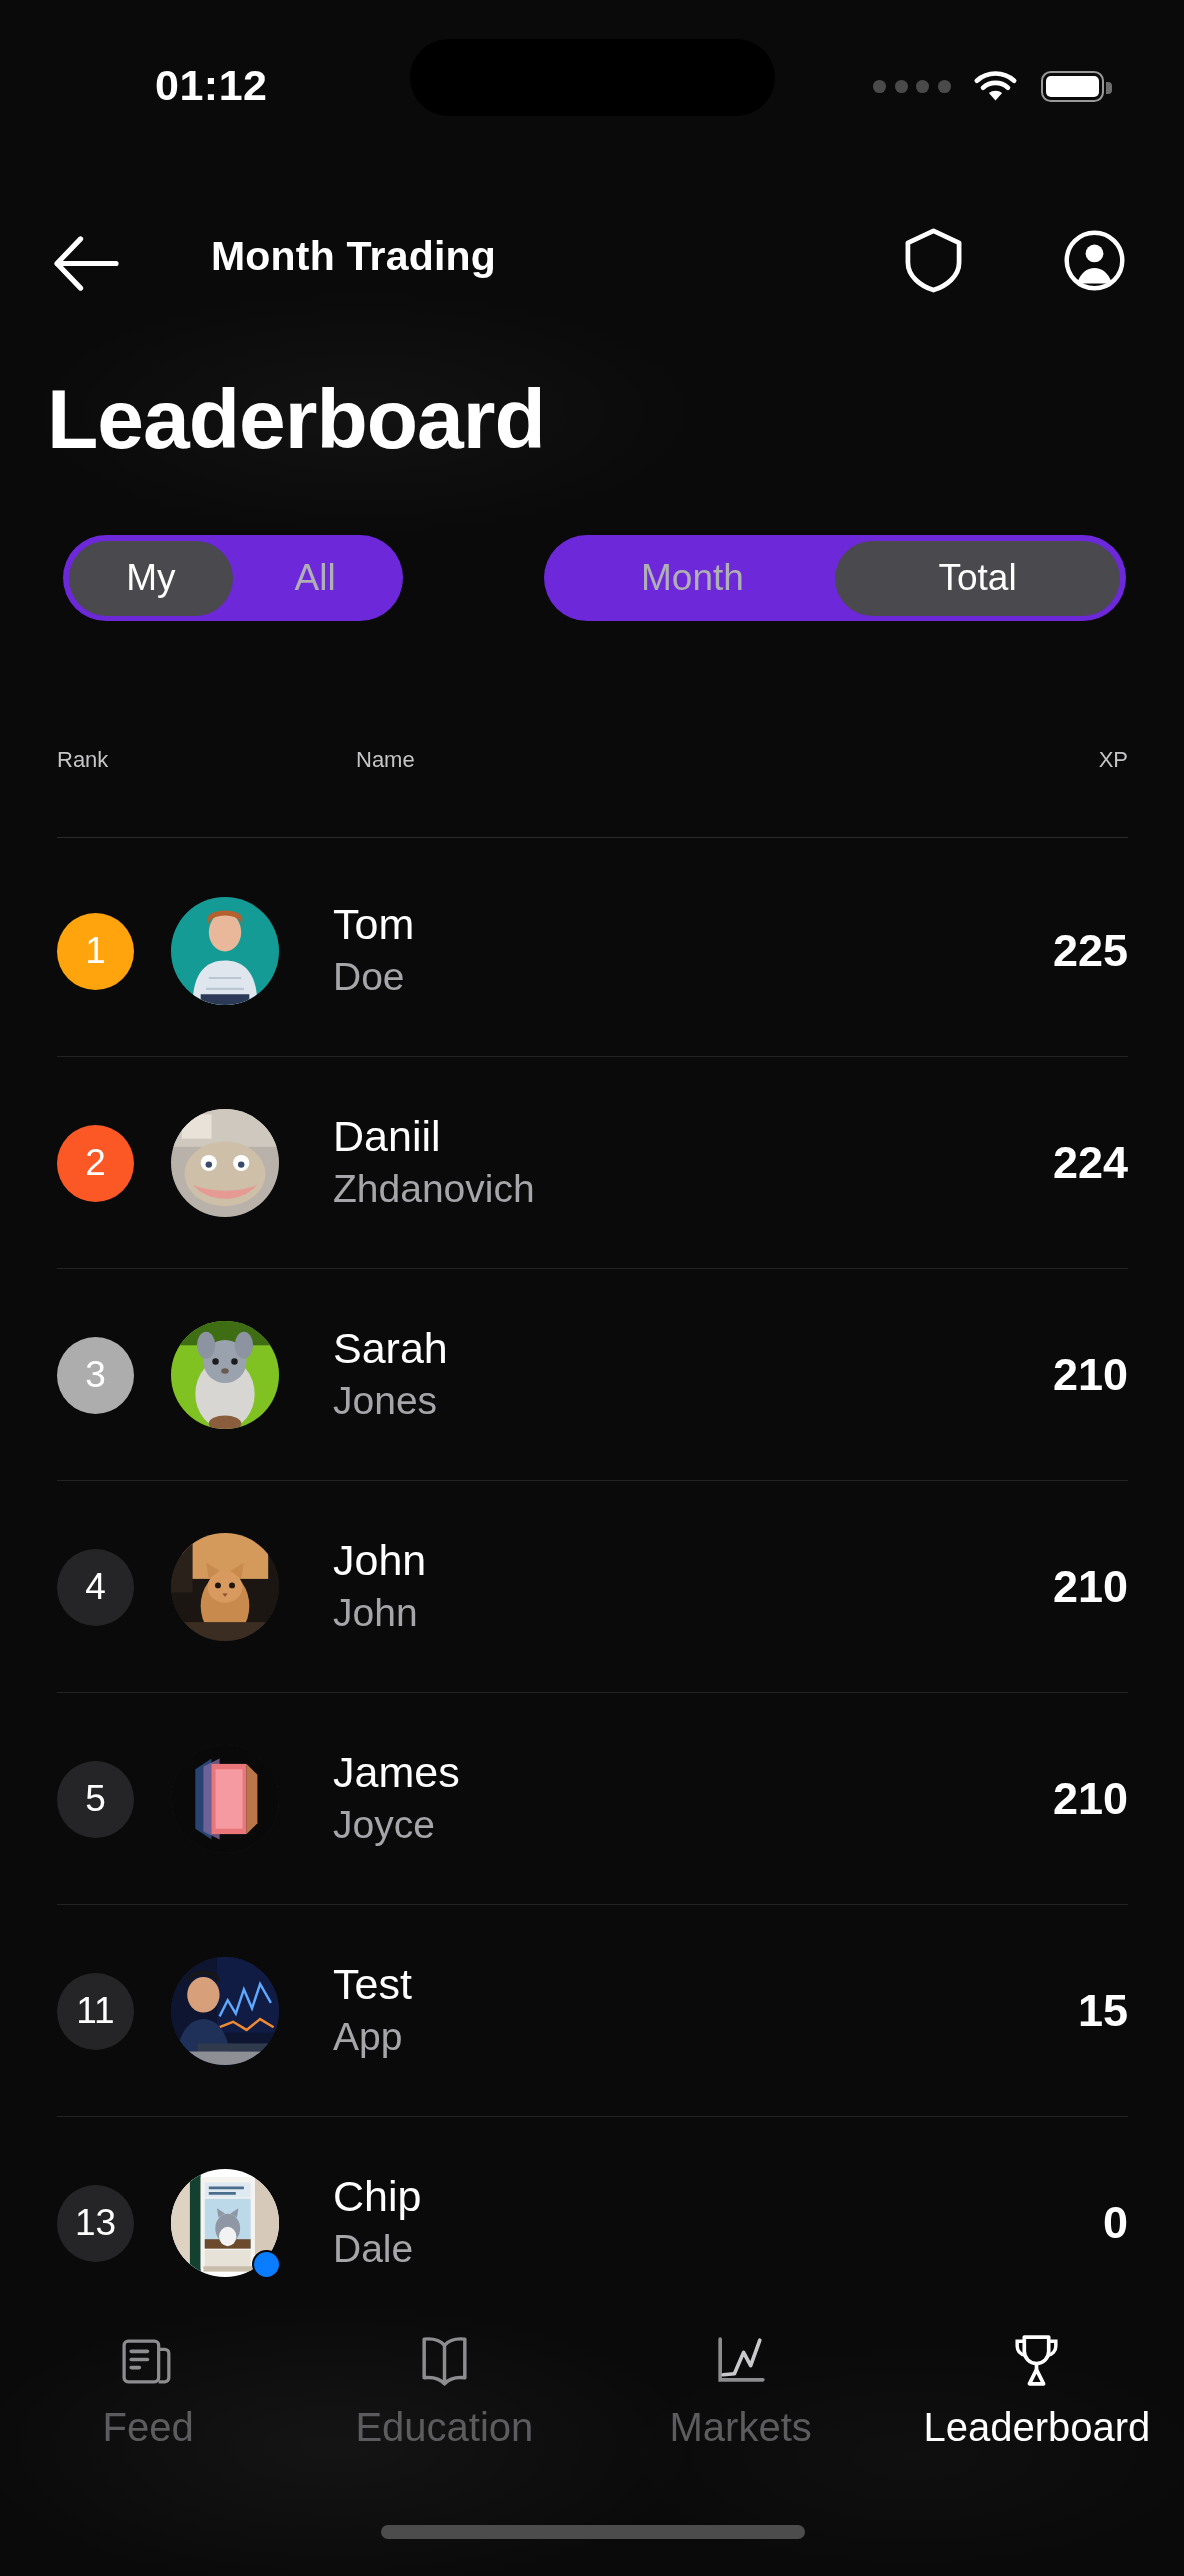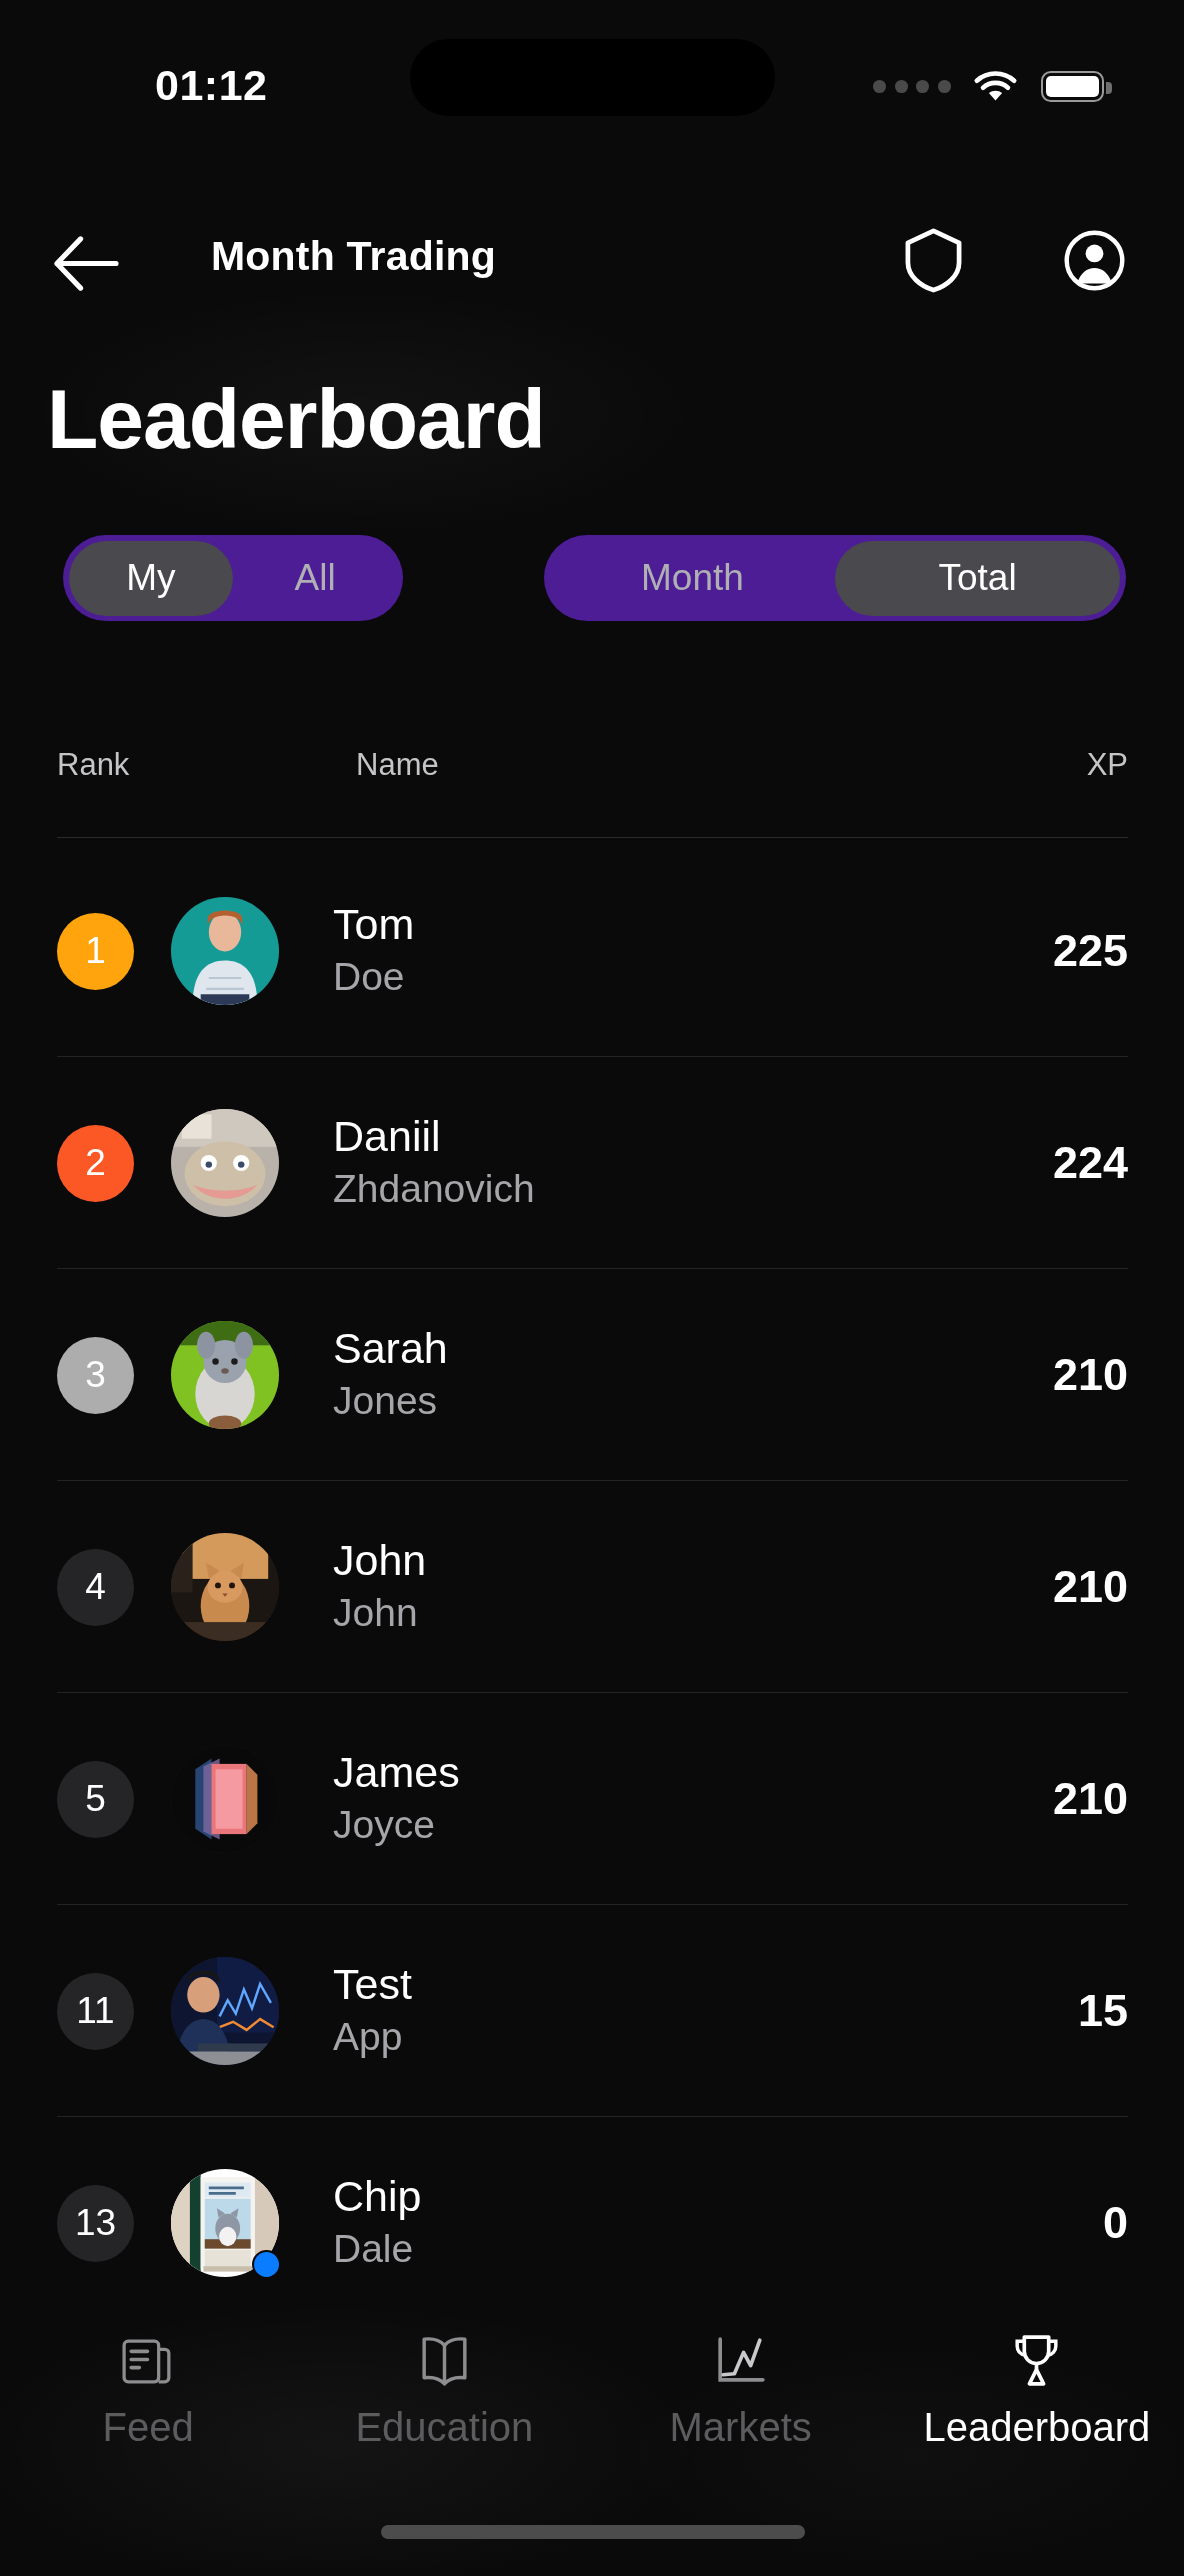--- a/index.html
+++ b/index.html
@@ -63,34 +63,34 @@
   
   .page-title {
     position:absolute; left:47px; top:371px;
     font-size:84px; font-weight:800; color:#fff; letter-spacing:-1px;
   }
 
   
   .filters { position:absolute; left:0; top:535px; width:1185px; height:98px; }
   .seg {
     position:absolute; display:flex; align-items:center;
-    background:#4c1d95; border-radius:51px; height:86px; padding:5.9px;
+    background:#6d28d9; border-radius:51px; height:86px; padding:5.9px;
   }
   .seg.scope { left:63px; width:340px; }
   .seg.period { left:544px; width:582px; }
   .seg-item {
     flex:1; height:75px; border-radius:47px;
     display:flex; align-items:center; justify-content:center;
     font-size:37px; color:#b0b0b4; cursor:pointer; white-space:nowrap;
   }
   .seg-item.active { background:#49494e; color:#fff; }
 
   
   .tbl-head { position:absolute; left:0; top:747px; width:1185px; height:88px; }
-  .th { position:absolute; font-size:31px; color:#c5c5c8; top:0; }
+  .th { position:absolute; font-size:22px; color:#c5c5c8; top:0; }
   .th-rank { left:57px; }
   .th-name { left:356px; }
   .th-xp   { right:57px; }
   .head-rule {
     position:absolute; left:57px; top:837px; width:1071px; height:1px;
     background:#2b2b2d;
   }
 
   
   .rows { position:absolute; left:0; top:845px; width:1185px; }

